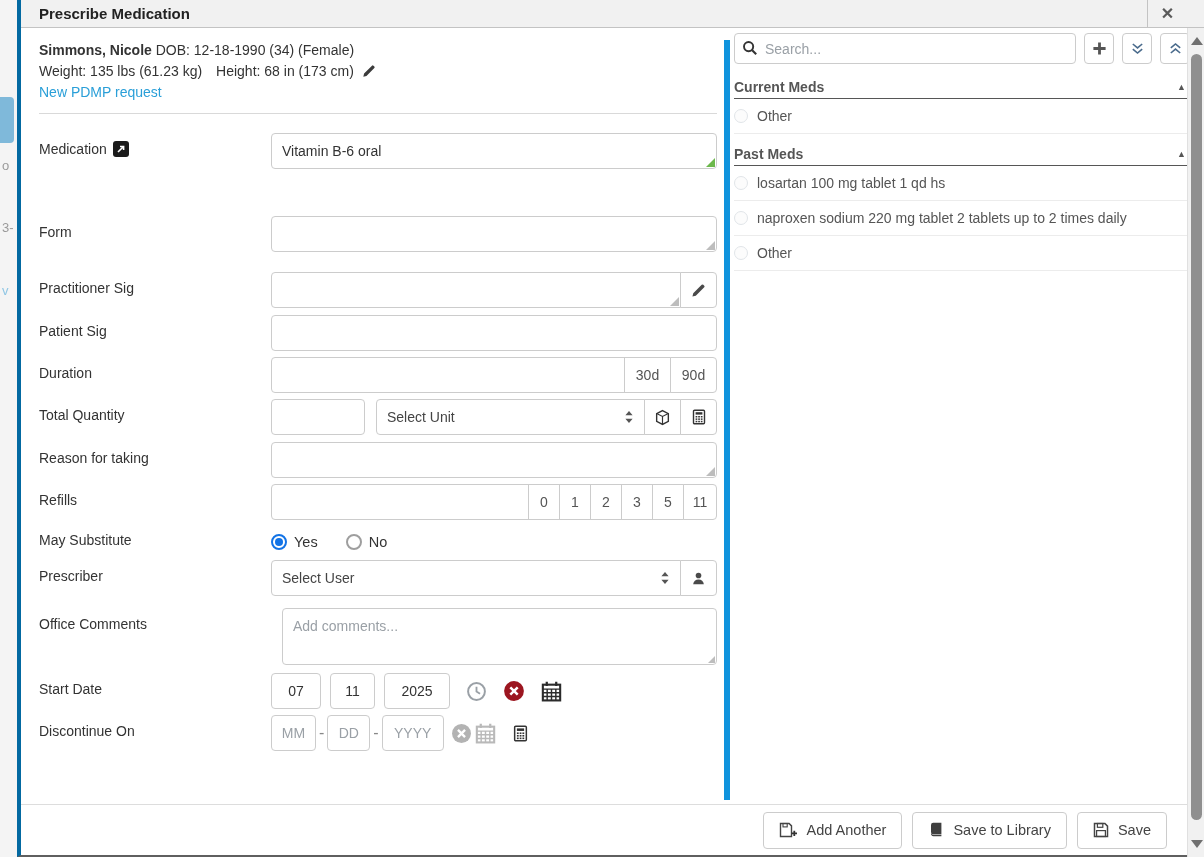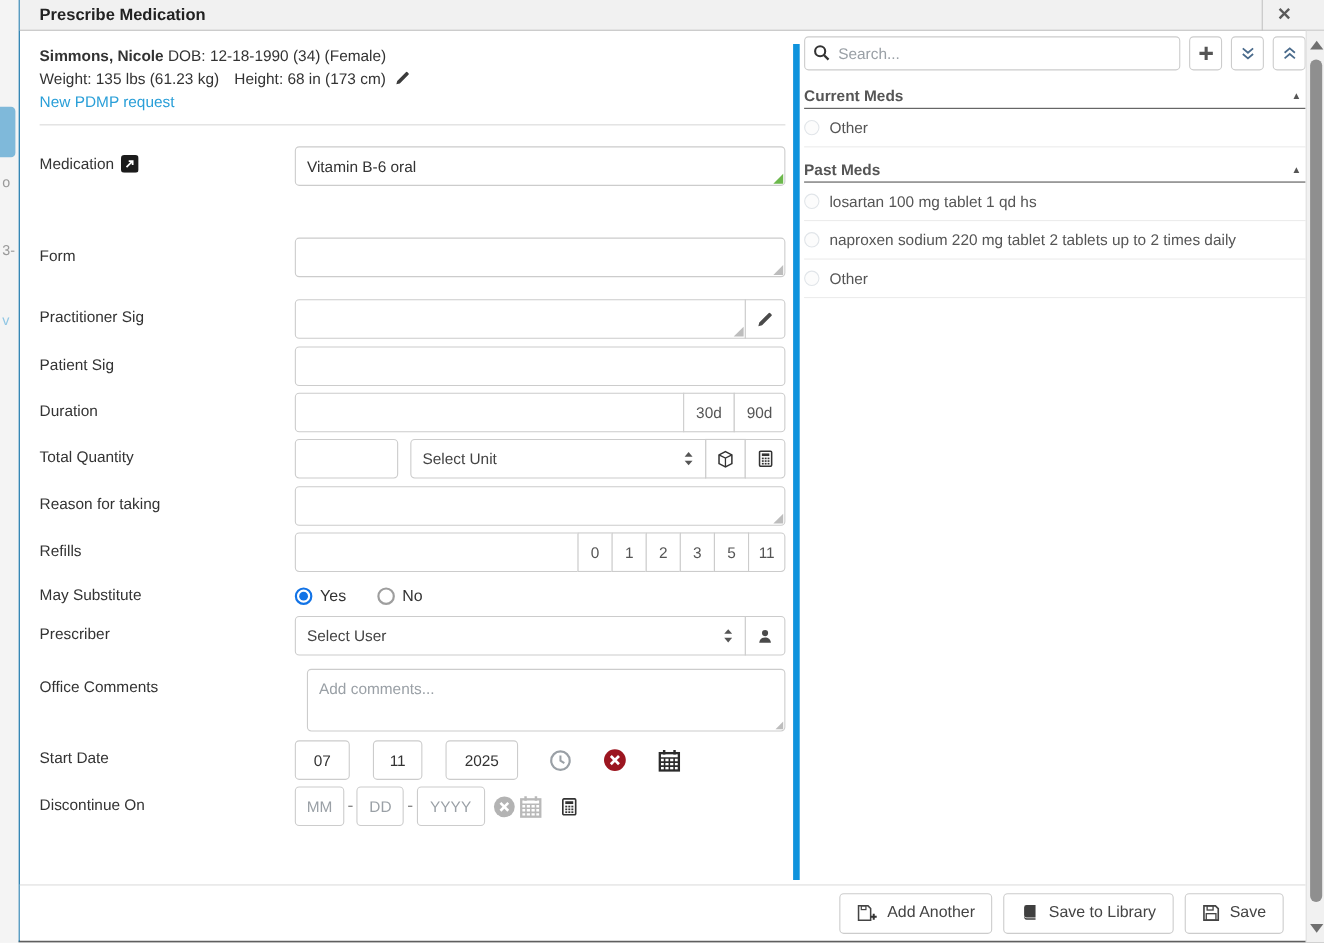--- a/index.html
+++ b/index.html
@@ -8,21 +8,21 @@
   .screen { position:relative; width:1204px; height:857px; background:#fff; overflow:hidden; }
 
   
   .bg-sliver { position:absolute; left:0; top:0; width:17px; height:857px; background:#f4f4f4; }
   .bg-frag-blue { position:absolute; left:0; top:97px; width:14px; height:46px; background:#7fb9da; border-radius:0 4px 4px 0; }
   .bg-frag-txt { position:absolute; left:2px; color:#9a9a9a; font-size:13px; }
   .bg-frag-link { color:#8fc6e4; }
 
   
   .modal { position:absolute; left:17px; top:0; width:1187px; height:857px; background:#fff;
-           border-left:1px solid #0369a1; border-bottom:2px solid #5f5f5f; }
+           border-left:4px solid #0369a1; border-bottom:2px solid #5f5f5f; }
 
   .modal-header { position:absolute; left:0; top:0; right:0; height:28px; background:#f1f1f1;
                   border-bottom:1px solid #c3c3c3; display:flex; align-items:center; }
   .modal-title { font-size:15px; font-weight:bold; color:#222; padding-left:18px; }
   .close-box { position:absolute; right:17px; top:0; width:40px; height:28px; border-left:1px solid #c3c3c3;
                display:flex; align-items:center; justify-content:center; cursor:pointer; }
   .close-x { font-size:16px; font-weight:bold; color:#5a5a5a; line-height:1; }
 
   
   .form-area { position:absolute; left:18px; top:40px; width:678px; }
@@ -346,21 +346,21 @@
             <textarea class="ctl" style="height: 57px;" placeholder="Add comments..."></textarea>
             <span class="grip small"></span>
           </span>
         </div>
       </div>
 
       <div class="frow" style="margin-top:8px;">
         <div class="flabel">
             <span>Start Date</span>
           </div>
-        <div class="ffield" style="gap:21px;">
+        <div class="ffield" style="gap:9px;">
           <input class="ctl date-in" style="width: 50px;" value="07">
           <input class="ctl date-in" style="width: 45px;" value="11">
           <input class="ctl date-in" style="width: 66px;" value="2025">
           <span class="dicon">
             <svg class="ic" width="21" height="21" viewBox="0 0 16 16">
                 <circle cx="8" cy="8" r="6.4" fill="none" stroke="#9aa0a6" stroke-width="1.5"></circle>
                 <path d="M8 4.4V8l2.7 1.7" fill="none" stroke="#9aa0a6" stroke-width="1.4"></path>
               </svg>
           </span>
           <span class="dicon">

